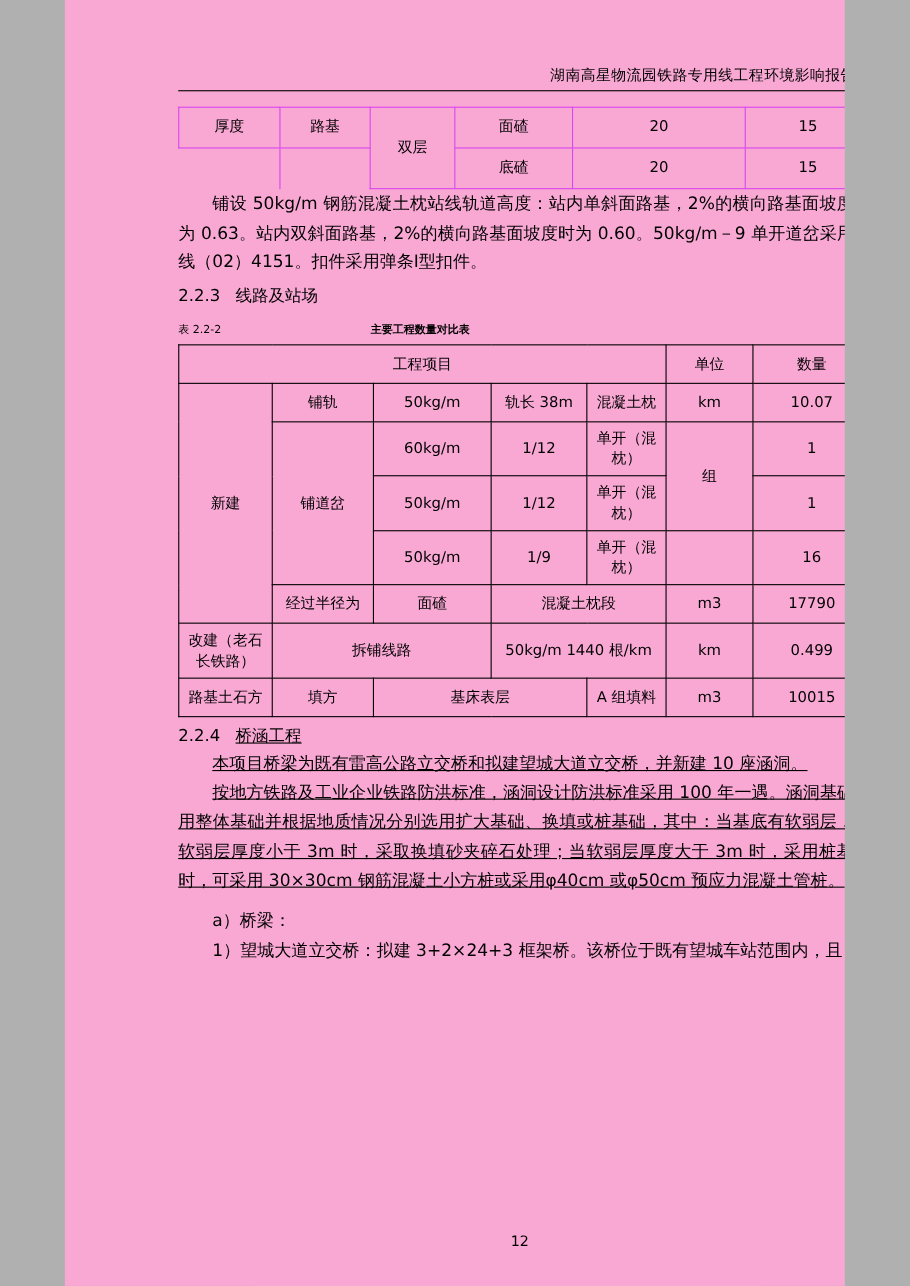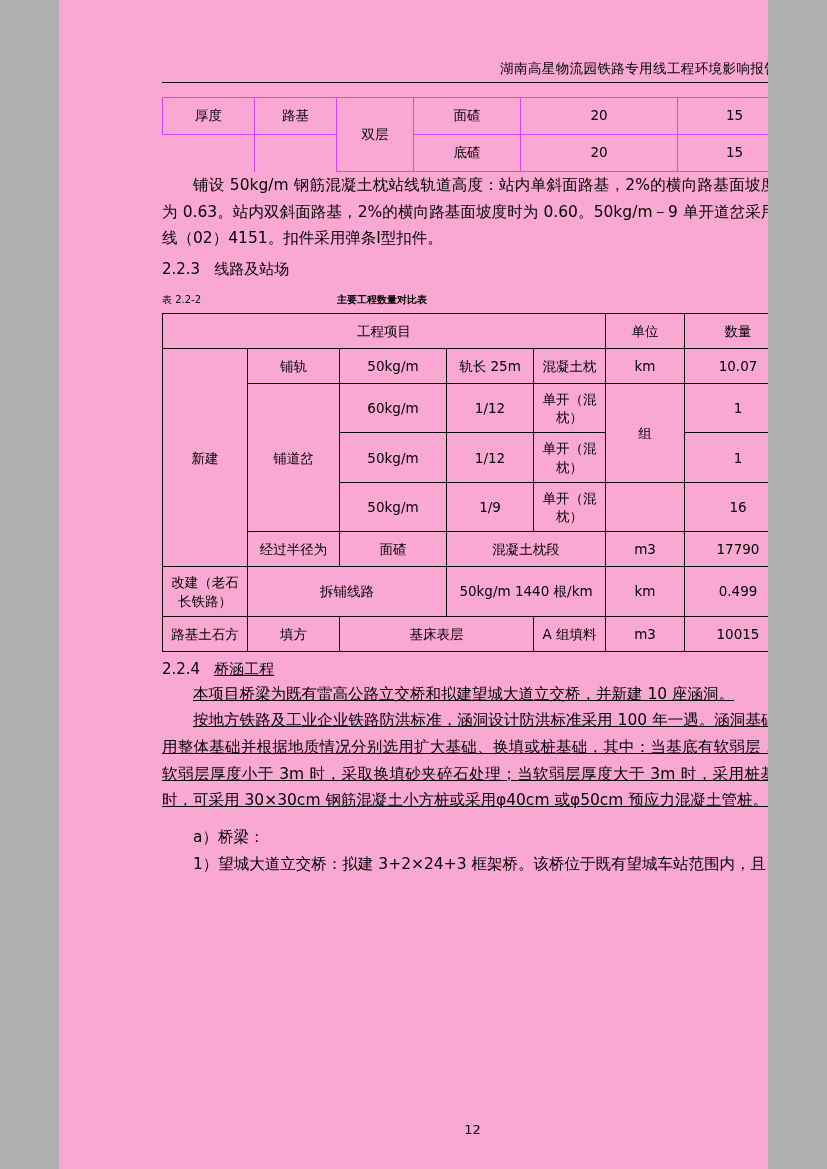--- a/index.html
+++ b/index.html
@@ -146,21 +146,21 @@
       <tbody>
           <tr>
         <td colspan="5">工程项目</td>
         <td style="width:72px;">单位</td>
         <td style="width:100px;">数量</td>
       </tr>
       <tr>
         <td rowspan="5" style="width:78px;">新建</td>
         <td style="width:85px;">铺轨</td>
         <td style="width:100px;">50kg/m</td>
-        <td style="width:80px;">轨长 25m</td>
+        <td style="width:80px;">轨长 38m</td>
         <td>混凝土枕</td>
         <td>km</td>
         <td>10.07</td>
       </tr>
       <tr>
         <td rowspan="3">铺道岔</td>
         <td>60kg/m</td>
         <td>1/12</td>
         <td>单开（混枕）</td>
         <td rowspan="2">组</td>

